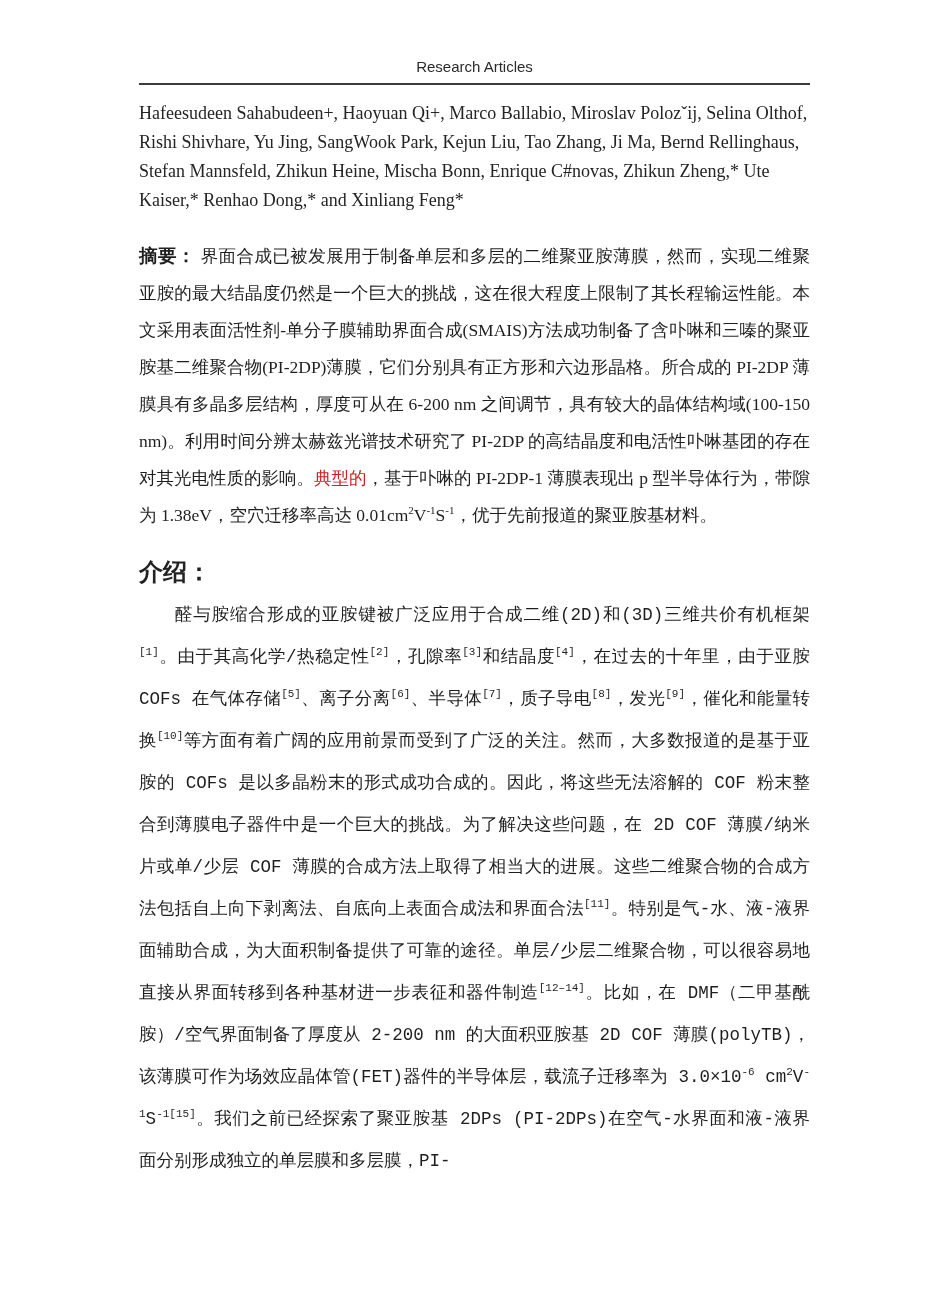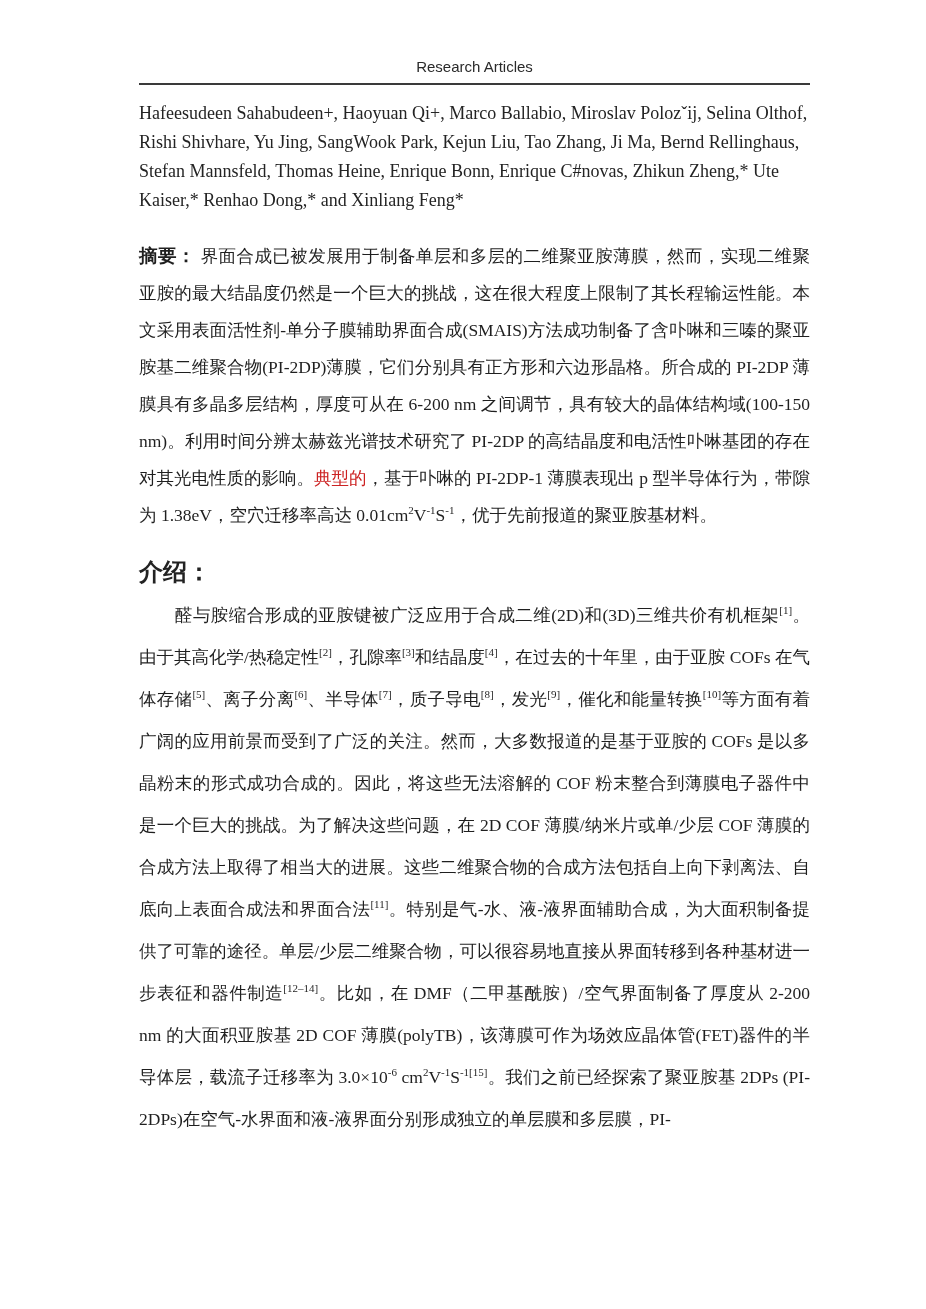--- a/index.html
+++ b/index.html
@@ -67,41 +67,42 @@
     font-weight: 700;
     color: #222222;
   }
   .intro-para {
     margin: 6px 0 0 0;
     font-size: 17.5px;
     line-height: 42px;
     text-align: justify;
     text-indent: 36px;
     color: #1f1f1f;
+    font-family: Liberation Mono, monospace;
   }
   sup {
     font-size: 11px;
     vertical-align: super;
     line-height: 0;
   }
   .red {
     color: #cc2222;
   }
 </style>
 </head>
 <body>
 
 <div class="page">
 
   <div class="header-label">Research Articles</div>
 
   <hr class="rule">
 
 
-  <p class="authors">Hafeesudeen Sahabudeen+, Haoyuan Qi+, Marco Ballabio, Miroslav Polozˇij, Selina Olthof, Rishi Shivhare, Yu Jing, SangWook Park, Kejun Liu, Tao Zhang, Ji Ma, Bernd Rellinghaus, Stefan Mannsfeld, Thomas Heine, Enrique Bonn, Enrique C#novas, Zhikun Zheng,* Ute Kaiser,* Renhao Dong,* and Xinliang Feng*</p>
+  <p class="authors">Hafeesudeen Sahabudeen+, Haoyuan Qi+, Marco Ballabio, Miroslav Polozˇij, Selina Olthof, Rishi Shivhare, Yu Jing, SangWook Park, Kejun Liu, Tao Zhang, Ji Ma, Bernd Rellinghaus, Stefan Mannsfeld, Zhikun Heine, Mischa Bonn, Enrique C#novas, Zhikun Zheng,* Ute Kaiser,* Renhao Dong,* and Xinliang Feng*</p>
 
   <p class="abstract"><span class="abstract-label">摘要：</span> <span><span>界面合成已被发展用于制备单层和多层的二维聚亚胺薄膜，然而，实现二维聚亚胺的最大结晶度仍然是一个巨大的挑战，这在很大程度上限制了其长程输运性能。本文采用表面活性剂-单分子膜辅助界面合成(SMAIS)方法成功制备了含卟啉和三嗪的聚亚胺基二维聚合物(PI-2DP)薄膜，它们分别具有正方形和六边形晶格。所合成的 PI-2DP 薄膜具有多晶多层结构，厚度可从在 6-200 nm 之间调节，具有较大的晶体结构域(100-150 nm)。利用时间分辨太赫兹光谱技术研究了 PI-2DP 的高结晶度和电活性卟啉基团的存在对其光电性质的影响。</span><span class="red">典型的</span><span>，基于卟啉的 PI-2DP-1 薄膜表现出 p 型半导体行为，带隙为 1.38eV，空穴迁移率高达 0.01cm</span><sup>2</sup><span>V</span><sup>-1</sup><span>S</span><sup>-1</sup><span>，优于先前报道的聚亚胺基材料。</span></span></p>
 
   <h2 class="intro-heading">介绍：</h2>
 
   <p class="intro-para"><span>醛与胺缩合形成的亚胺键被广泛应用于合成二维(2D)和(3D)三维共价有机框架</span><sup>[1]</sup><span>。由于其高化学/热稳定性</span><sup>[2]</sup><span>，孔隙率</span><sup>[3]</sup><span>和结晶度</span><sup>[4]</sup><span>，在过去的十年里，由于亚胺 COFs 在气体存储</span><sup>[5]</sup><span>、离子分离</span><sup>[6]</sup><span>、半导体</span><sup>[7]</sup><span>，质子导电</span><sup>[8]</sup><span>，发光</span><sup>[9]</sup><span>，催化和能量转换</span><sup>[10]</sup><span>等方面有着广阔的应用前景而受到了广泛的关注。然而，大多数报道的是基于亚胺的 COFs 是以多晶粉末的形式成功合成的。因此，将这些无法溶解的 COF 粉末整合到薄膜电子器件中是一个巨大的挑战。为了解决这些问题，在 2D COF 薄膜/纳米片或单/少层 COF 薄膜的合成方法上取得了相当大的进展。这些二维聚合物的合成方法包括自上向下剥离法、自底向上表面合成法和界面合法</span><sup>[11]</sup><span>。特别是气-水、液-液界面辅助合成，为大面积制备提供了可靠的途径。单层/少层二维聚合物，可以很容易地直接从界面转移到各种基材进一步表征和器件制造</span><sup>[12–14]</sup><span>。比如，在 DMF（二甲基酰胺）/空气界面制备了厚度从 2-200 nm 的大面积亚胺基 2D COF 薄膜(polyTB)，该薄膜可作为场效应晶体管(FET)器件的半导体层，载流子迁移率为 3.0×10</span><sup>-6</sup><span> cm</span><sup>2</sup><span>V</span><sup>-1</sup><span>S</span><sup>-1[15]</sup><span>。我们之前已经探索了聚亚胺基 2DPs (PI-2DPs)在空气-水界面和液-液界面分别形成独立的单层膜和多层膜，PI-</span></p>
 
 </div>
 
 </body></html>

